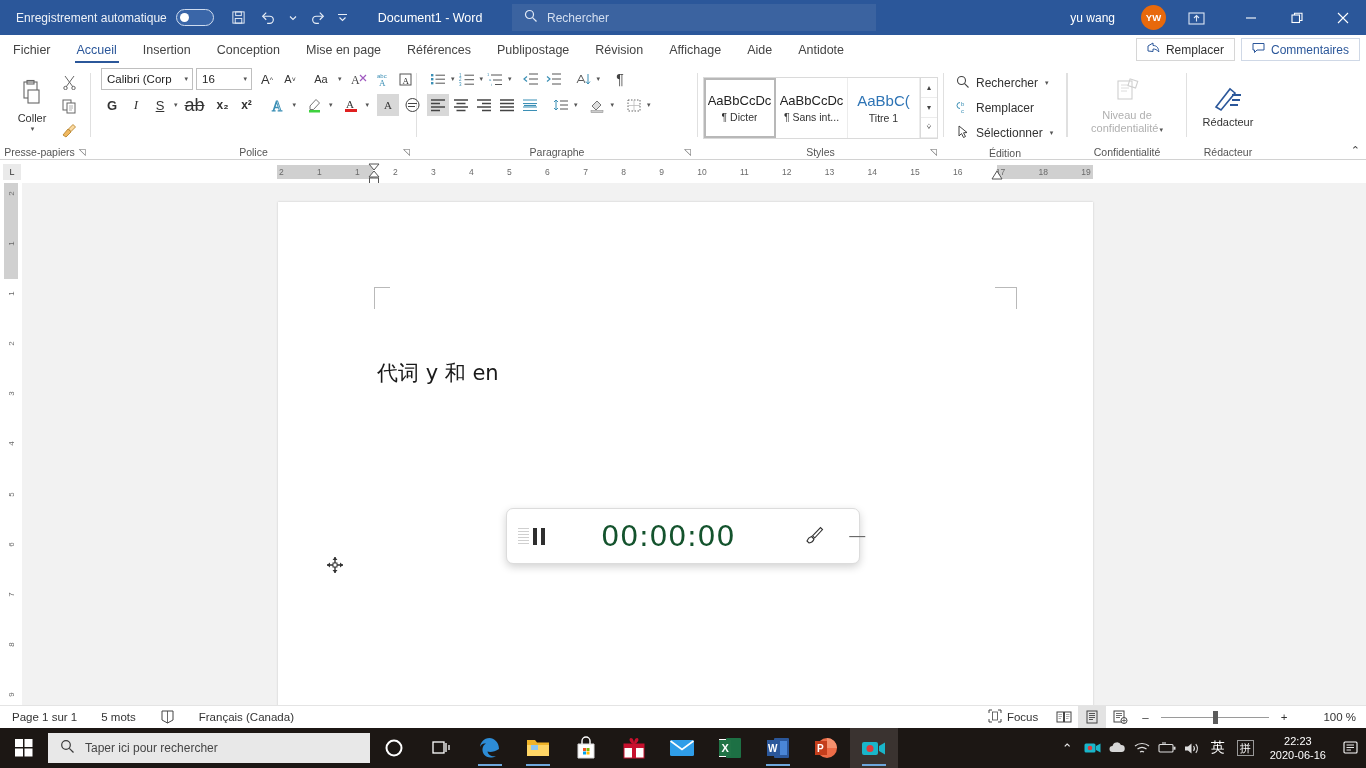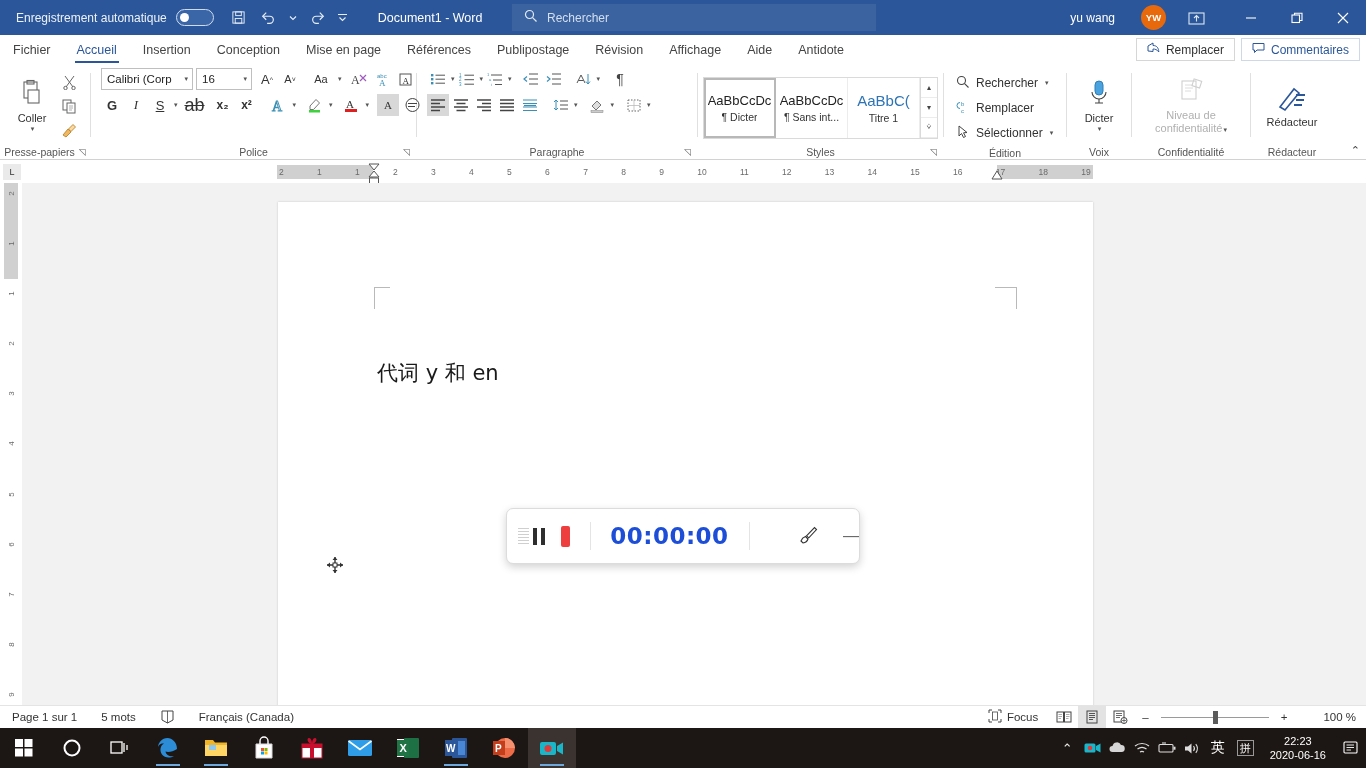--- a/index.html
+++ b/index.html
@@ -220,22 +220,22 @@
   .rec-grip {
     width: 22px; height: 24px; margin-left: 8px;
     display: flex; flex-direction: column; justify-content: center; gap: 2px;
   }
   .rec-grip i { display: block; height: 1px; background: #cfcfcf; width: 11px; margin-left: 3px; }
   .rec-pause { display: flex; gap: 4px; margin-left: 4px; }
   .rec-pause i { display: block; width: 4px; height: 17px; background: #2e2e2e; }
   .rec-stop { width: 21px; height: 21px; background: #ef3e3e; border-radius: 2px; margin-left: 16px; }
   .rec-div { width: 1px; height: 28px; background: #e4e4e4; margin: 0 20px; }
   .rec-time {
-    font-size: 23px; color: #1d4ed8; font-family: "DejaVu Sans", sans-serif;
-    font-weight: bold; letter-spacing: 0.5px; flex: none;
+    font-size: 29px; color: #14532d; font-family: "DejaVu Sans", sans-serif;
+    font-weight: normal; letter-spacing: 0.5px; flex: none;
   }
   .rec-pen { margin-left: 28px; }
   .rec-min { margin-left: 24px; color: #666; font-size: 16px; }
 
   
   .statusbar {
     position: absolute; left: 0; top: 705px; width: 1366px; height: 23px;
     background: #ffffff; border-top: 1px solid #e4e4e4;
     display: flex; align-items: center; font-size: 11.5px; color: #333;
   }
@@ -719,38 +719,20 @@
           <span>Sélectionner</span>
           <span class="caret">▾</span>
         </div>
       </div>
       <div class="group-label">
         <span>Édition</span>
       </div>
     </div>
     <div class="group-sep"></div>
 
-    <div class="group" style="width:64px">
-      <div class="group-body" style="justify-content:center">
-        <div class="big-btn">
-          <span>
-            <svg width="28" height="30" viewBox="0 0 28 30">
-                <rect x="10" y="2" width="8" height="14" rx="4" fill="#4aa3df" stroke="#2d7fb8" stroke-width="1"></rect>
-                <path d="M7 13 a7 7 0 0 0 14 0" fill="none" stroke="#444" stroke-width="1.1"></path>
-                <path d="M14 20 V24 M10 24 H18" stroke="#444" stroke-width="1.1"></path>
-              </svg>
-          </span>
-          <span class="lbl">Dicter</span>
-          <span class="caret">▾</span>
-        </div>
-      </div>
-      <div class="group-label">
-        <span>Voix</span>
-      </div>
-    </div>
     <div class="group-sep"></div>
 
     <div class="group" style="width:118px">
       <div class="group-body" style="justify-content:center">
         <div class="big-btn disabled" style="width:108px">
           <span>
             <svg width="30" height="28" viewBox="0 0 30 28">
                 <rect x="6" y="3" width="14" height="18" fill="none" stroke="#cfcfcf" stroke-width="1.1"></rect>
                 <path d="M9 7 H17 M9 10 H17 M9 13 H15" stroke="#d8d8d8" stroke-width=".9"></path>
                 <rect x="17" y="2" width="8" height="7" transform="rotate(18 21 5)" fill="none" stroke="#cfcfcf" stroke-width="1.1"></rect>
@@ -944,20 +926,27 @@
 
   <div class="taskbar">
     <div class="start">
       <svg width="18" height="18" viewBox="0 0 18 18">
           <rect x="0" y="0" width="8" height="8" fill="#fff"></rect>
           <rect x="9.5" y="0" width="8" height="8" fill="#fff"></rect>
           <rect x="0" y="9.5" width="8" height="8" fill="#fff"></rect>
           <rect x="9.5" y="9.5" width="8" height="8" fill="#fff"></rect>
         </svg>
     </div>
+    <div class="tb-search">
+      <span><svg width="15" height="15" viewBox="0 0 15 15">
+            <circle cx="6" cy="6" r="4.3" fill="none" stroke="#3a3a3a" stroke-width="1.2"></circle>
+            <path d="M9.3 9.3 L13.5 13.5" stroke="#3a3a3a" stroke-width="1.2"></path>
+          </svg></span>
+      <span class="ph">Taper ici pour rechercher</span>
+    </div>
     <div class="tb-icon">
       <svg width="20" height="20" viewBox="0 0 20 20">
           <circle cx="10" cy="10" r="7.5" fill="none" stroke="#ffffff" stroke-width="2"></circle>
         </svg>
     </div>
     <div class="tb-icon">
       <svg width="20" height="18" viewBox="0 0 20 18">
           <rect x="1" y="3" width="11" height="11" fill="none" stroke="#fff" stroke-width="1.3"></rect>
           <path d="M14 4 V13 M17 6 V11" stroke="#fff" stroke-width="1.3"></path>
         </svg>

